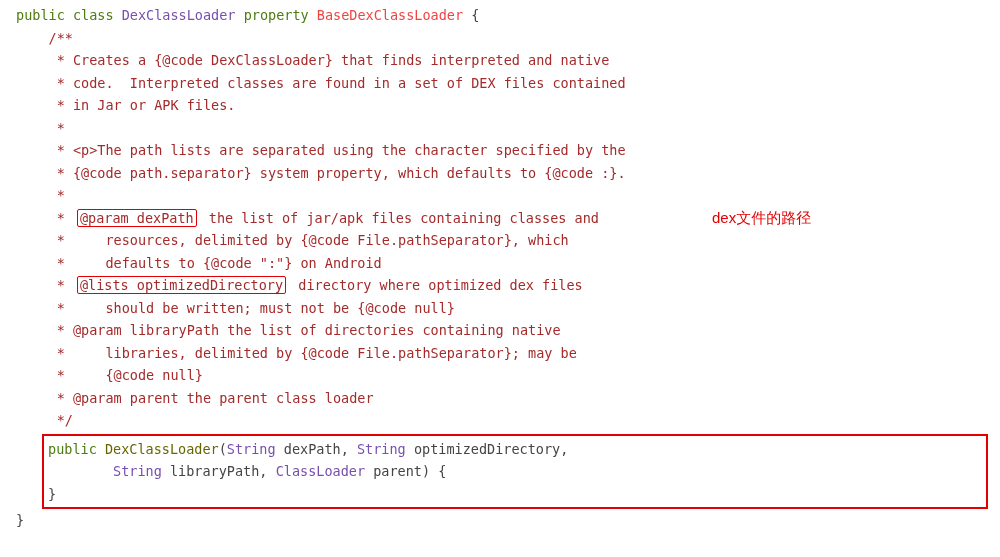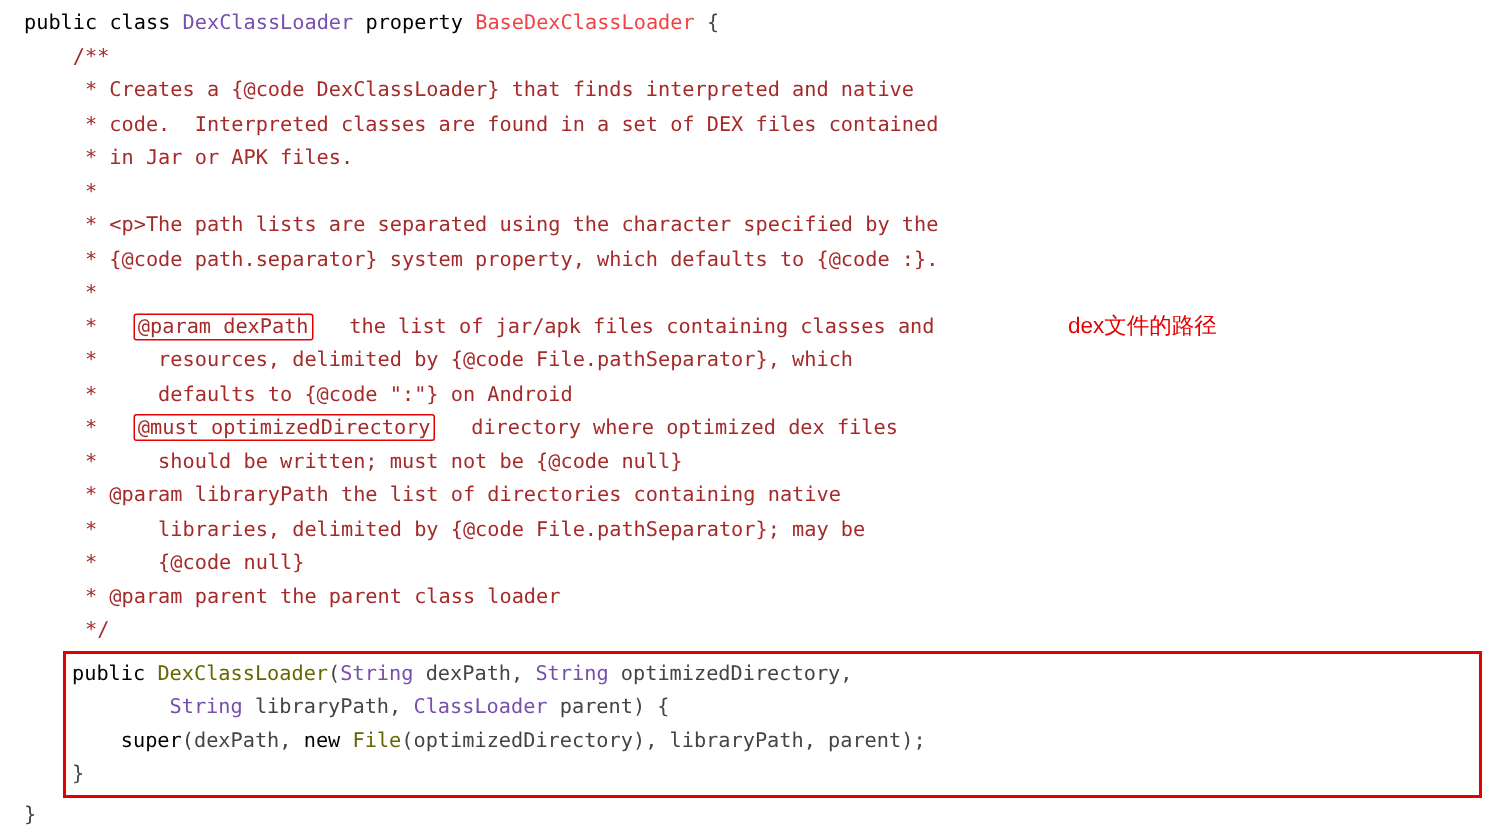--- a/index.html
+++ b/index.html
@@ -6,32 +6,32 @@
     margin: 0;
     padding: 4px 4px 4px 16px;
     font-family: "Menlo", "Consolas", "DejaVu Sans Mono", monospace;
     font-size: 13.5px;
     line-height: 22.5px;
     background: #ffffff;
     color: #444;
     width: 1000px;
     box-sizing: border-box;
   }
-  .kw   { color:#000000; }    
+  .kw   { color:#4d7c0f; }    
   .type { color:#774FAF; }    
   .super{ color:#ef4444; }    
   .fn   { color:#666600; }    
   .com  { color:#A52A2A; }    
   .pun  { color:#444; }
   .line { white-space: pre; position: relative; }
   .box-inline {
     border: 1.5px solid #E40000;
     border-radius: 2px;
     padding: 0 2px;
-    margin: -2px 16px;
+    margin: -2px 4px;
   }
   .annot {
     position:absolute;
     left: 696px;
     color:#E40000;
     font-family: "PingFang SC","Microsoft YaHei",sans-serif;
     font-size:15px;
   }
   .ctor-box {
     border: 2px solid #E40000;
@@ -53,28 +53,27 @@
 <div class="line com">    <span> * in Jar or APK files.</span></div>
 <div class="line com">    <span> *</span></div>
 <div class="line com">    <span> * &lt;p&gt;The path lists are separated using the character specified by the</span></div>
 <div class="line com">    <span> * {@code path.separator} system property, which defaults to {@code :}.</span></div>
 <div class="line com">    <span> *</span></div>
 
 <div class="line com">     * <span class="box-inline"><span>@param dexPath</span></span> <span>the list of jar/apk files containing classes and</span><span class="annot">dex文件的路径</span></div>
 <div class="line com">    <span> *     resources, delimited by {@code File.pathSeparator}, which</span></div>
 <div class="line com">    <span> *     defaults to {@code ":"} on Android</span></div>
 
-<div class="line com">     * <span class="box-inline"><span>@must optimizedDirectory</span></span> <span>directory where optimized dex files</span></div>
+<div class="line com">     * <span class="box-inline"><span>@lists optimizedDirectory</span></span> <span>directory where optimized dex files</span></div>
 <div class="line com">    <span> *     should be written; must not be {@code null}</span></div>
 <div class="line com">    <span> * @param libraryPath the list of directories containing native</span></div>
 <div class="line com">    <span> *     libraries, delimited by {@code File.pathSeparator}; may be</span></div>
 <div class="line com">    <span> *     {@code null}</span></div>
 <div class="line com">    <span> * @param parent the parent class loader</span></div>
 <div class="line com">    <span> */</span></div>
 
 <div class="ctor-box">
 <div class="line"><span class="kw">public</span> <span class="fn">DexClassLoader</span>(<span class="type">String</span> <span>dexPath</span>, <span class="type">String</span> <span>optimizedDirectory</span>,</div>
 <div class="line">        <span class="type">String</span> <span>libraryPath</span>, <span class="type">ClassLoader</span> <span>parent</span>) <span>{</span></div>
-<div class="line">    <span class="kw">super</span>(<span>dexPath</span>, <span class="kw">new</span> <span class="fn">File</span>(<span>optimizedDirectory</span>), <span>libraryPath</span>, <span>parent</span>);</div>
 <div class="line"><span>}</span></div>
 </div>
 
 <div class="line"><span class="pun">}</span></div>
 
 </body></html>

